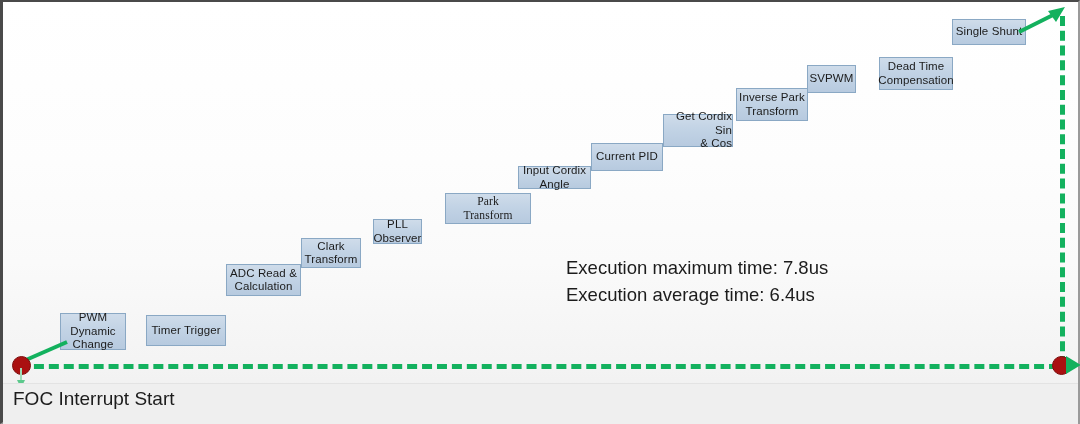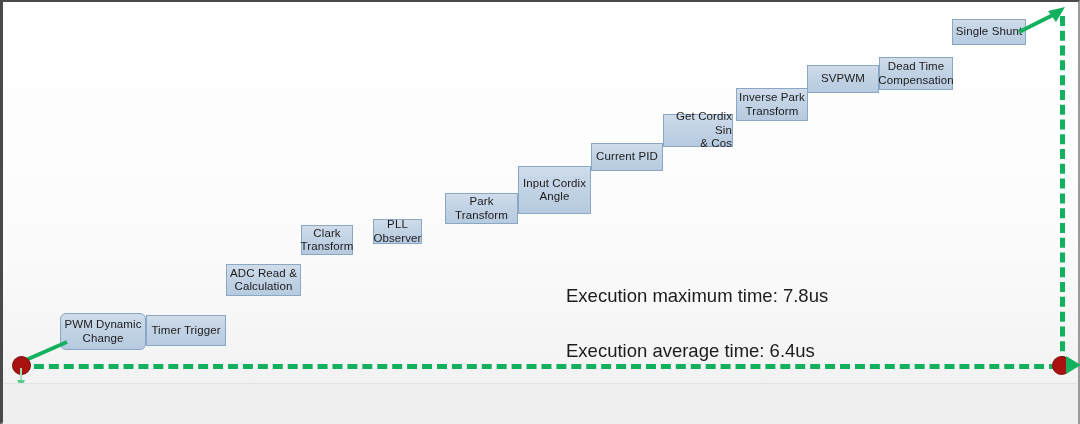--- a/index.html
+++ b/index.html
@@ -70,21 +70,21 @@
   
   #annotation {
     position: absolute;
     left: 563px;
     top: 252px;
     color: #1c1c1c;
     font-size: 18.5px;
     line-height: 27px;
     white-space: nowrap;
   }
-  #annotation div { white-space: nowrap; margin-top: 28px; }
+  #annotation div { white-space: nowrap; }
 
   
   .dash-h {
     position: absolute;
     height: 0;
     border-top: 5px dashed #13b15e;
   }
   .dash-v {
     position: absolute;
     width: 0;
@@ -124,38 +124,38 @@
     white-space: nowrap;
   }
 </style>
 </head>
 <body>
 
 <div id="screen">
   <div id="slide">
 
     <div id="steps-layer">
-      <div class="step-box" style="left:57px;  top:311px; width:86px; height:37px;border-radius:6px;">PWM Dynamic
+      <div class="step-box" style="left:57px;  top:311px; width:66px; height:37px;">PWM Dynamic
 Change</div>
       <div class="step-box" style="left:143px; top:288px; width:80px; height:31px;margin-top:25px;">Timer Trigger</div>
       <div class="step-box" style="left:223px; top:262px; width:75px; height:32px;">ADC Read &amp;
 Calculation</div>
-      <div class="step-box" style="left:298px; top:223px; width:52px; height:30px;">Clark
+      <div class="step-box" style="left:298px; top:236px; width:60px; height:30px;">Clark
 Transform</div>
       <div class="step-box" style="left:370px; top:217px; width:49px; height:25px;">PLL Observer</div>
-      <div class="step-box" style="left:442px; top:191px; width:73px; height:31px;">Park
+      <div class="step-box" style="left:442px; top:191px; width:86px; height:31px;font-family:Liberation Serif, serif;">Park
 Transform</div>
-      <div class="step-box" style="left:515px; top:164px; width:73px; height:48px;">Input Cordix
+      <div class="step-box" style="left:515px; top:164px; width:73px; height:23px;">Input Cordix
 Angle</div>
       <div class="step-box" style="left:588px; top:141px; width:72px; height:28px;text-align:right;">Current PID</div>
       <div class="step-box" style="left:660px; top:112px; width:70px; height:33px;text-align:right;">Get Cordix Sin
 &amp; Cos</div>
       <div class="step-box" style="left:733px; top:86px;  width:72px; height:33px;">Inverse Park
 Transform</div>
-      <div class="step-box" style="left:804px; top:63px;  width:72px; height:28px;text-align:center;">SVPWM</div>
+      <div class="step-box" style="left:804px; top:63px;  width:49px; height:28px;text-align:center;">SVPWM</div>
       <div class="step-box" style="left:876px; top:36px;  width:74px; height:33px;margin-top:19px;">Dead Time
 Compensation</div>
       <div class="step-box" style="left:949px; top:17px;  width:74px; height:26px;">Single Shunt</div>
     </div>
 
     <div id="annotation">
       <div>Execution maximum time: 7.8us</div>
       <div>Execution average time: 6.4us</div>
     </div>
 
@@ -177,15 +177,16 @@
     <div class="endpoint-dot" style="left:1049px; top:354px;"></div>
 
     <div class="arrow-right" style="left:1063px; top:354px;"></div>
 
     <svg class="down-tick" style="left:12px; top:366px;" width="18" height="22">
       <line x1="6" y1="0" x2="6" y2="14" stroke="#9fdcb8" stroke-width="2"></line>
       <polygon points="6,20 2,12 10,12" fill="#5cc98c"></polygon>
     </svg>
 
     <div id="lower-band"></div>
+    <div id="foc-label">FOC Interrupt Start</div>
 
   </div>
 </div>
 
 </body></html>

